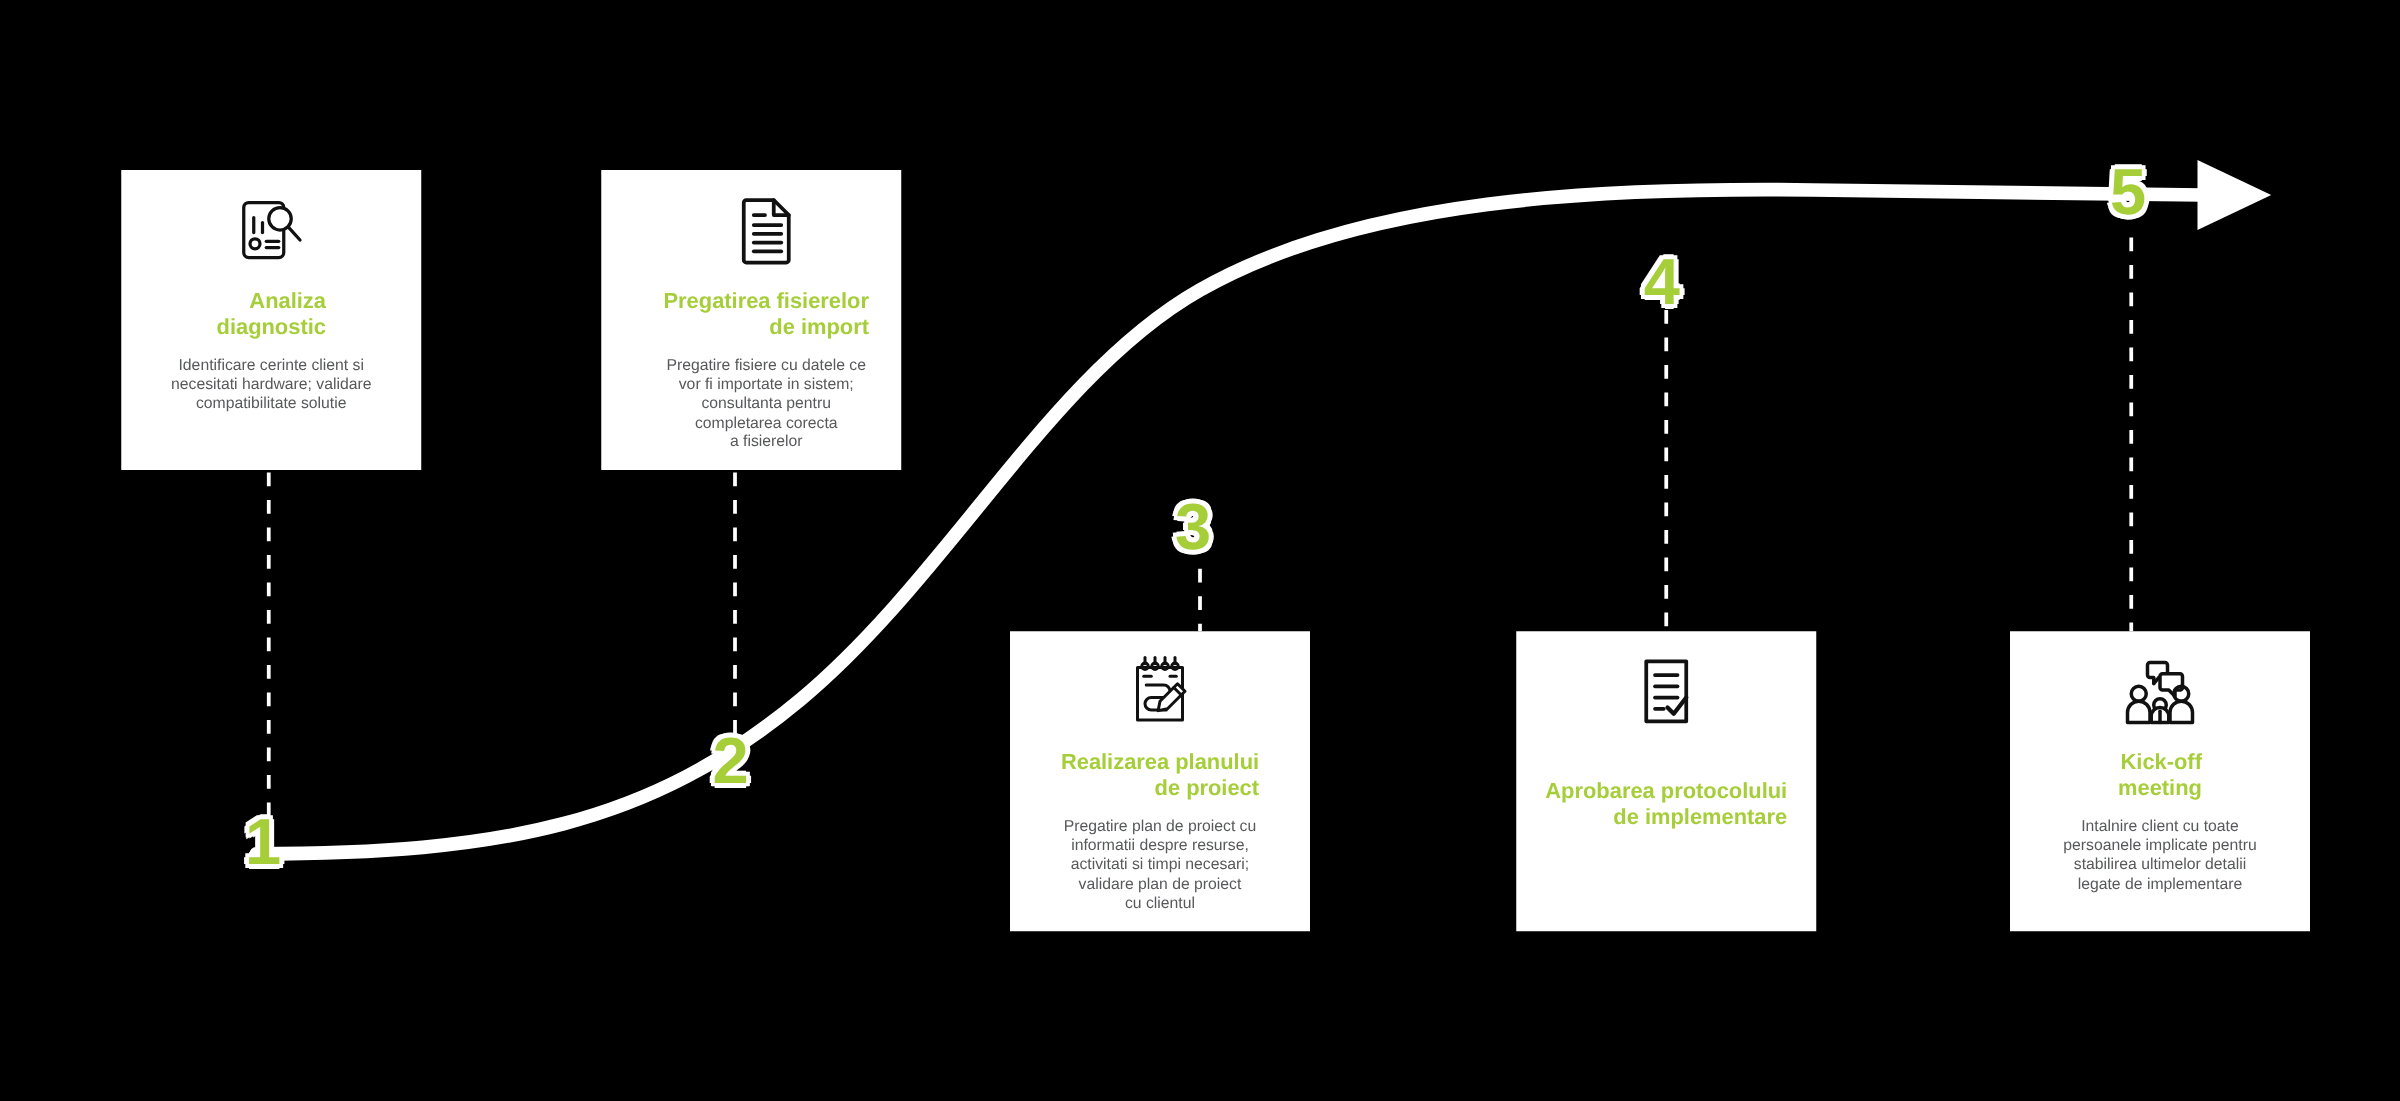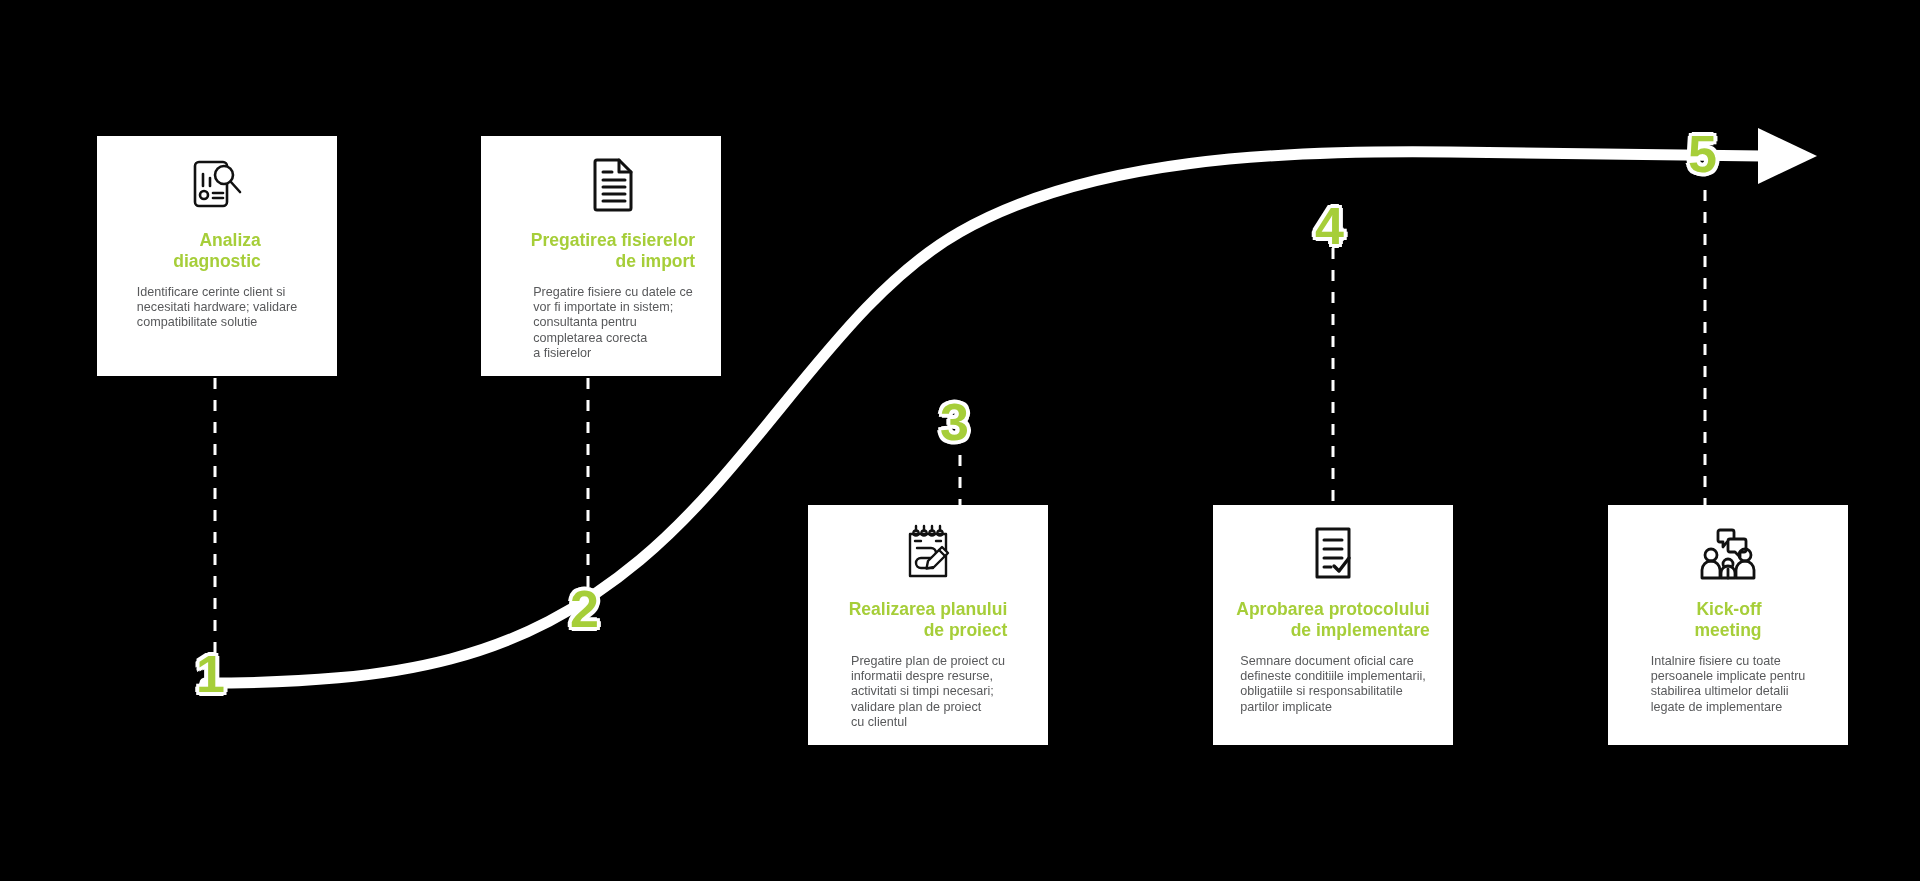--- a/index.html
+++ b/index.html
@@ -31,21 +31,21 @@
     font-size: 17.5px;
     line-height: 1.22;
     text-align: right;
     white-space: pre-line;
     margin-bottom: 12px;
   }
   .card-body {
     color: #58595b;
     font-size: 12.6px;
     line-height: 1.22;
-    text-align: left;
+    text-align: center;
     white-space: pre-line;
   }
 
   
   .step-num {
     position: absolute;
     color: #a6ce39;
     font-weight: bold;
     font-size: 52px;
     line-height: 1;
@@ -150,54 +150,50 @@
     </span>
     <div class="card-title">Realizarea planului
 de proiect</div>
     <div class="card-body">Pregatire plan de proiect cu
 informatii despre resurse,
 activitati si timpi necesari;
 validare plan de proiect
 cu clientul</div>
   </div>
 
-  <div class="card" style="left:1213px; top:505px; width:240px; height:240px;">
+  <div class="card" style="left:1213px; top:505px; width:240px; height:240px;gap:23px;">
     <span class="card-icon">
       <svg viewBox="0 0 64 64" fill="none" stroke="#111111" stroke-width="3" stroke-linecap="round" stroke-linejoin="round">
         <rect x="16" y="8" width="32" height="48"></rect>
         <line x1="23" y1="19" x2="41" y2="19"></line>
         <line x1="23" y1="28" x2="41" y2="28"></line>
         <line x1="23" y1="37" x2="41" y2="37"></line>
         <line x1="23" y1="46" x2="30" y2="46"></line>
         <path d="M33 45 l5 5 10 -13" stroke-width="3.4"></path>
       </svg>
     </span>
     <div class="card-title">Aprobarea protocolului
 de implementare</div>
-    <div class="card-body">Semnare document oficial care
-defineste conditiile implementarii,
-obligatiile si responsabilitatile
-partilor implicate</div>
   </div>
 
   <div class="card" style="left:1585px; top:505px; width:240px; height:240px;margin-left:23px;">
     <span class="card-icon">
       <svg viewBox="0 0 64 64" fill="none" stroke="#111111" stroke-width="2.8" stroke-linecap="round" stroke-linejoin="round">
         <path d="M24 9 h12 a2 2 0 0 1 2 2 v8 a2 2 0 0 1 -2 2 h-5 l-4 5 v-5 h-3 a2 2 0 0 1 -2 -2 v-8 a2 2 0 0 1 2 -2 z" fill="#ffffff"></path>
         <path d="M34 18 h14 a2 2 0 0 1 2 2 v9 a2 2 0 0 1 -2 2 h-4 v5 l-5 -5 h-5 a2 2 0 0 1 -2 -2 v-9 a2 2 0 0 1 2 -2 z" fill="#ffffff"></path>
         <circle cx="15" cy="34" r="6"></circle>
         <path d="M6 57 v-8 a9 9 0 0 1 18 0 v8 z"></path>
         <circle cx="49" cy="34" r="6"></circle>
         <path d="M40 57 v-8 a9 9 0 0 1 18 0 v8 z"></path>
         <circle cx="32" cy="43" r="5"></circle>
         <path d="M25 57 v-5 a7 7 0 0 1 14 0 v5 z" fill="#ffffff"></path>
         <line x1="32" y1="48" x2="32" y2="57"></line>
       </svg>
     </span>
     <div class="card-title">Kick-off
 meeting</div>
-    <div class="card-body">Intalnire fisiere cu toate
+    <div class="card-body">Intalnire client cu toate
 persoanele implicate pentru
 stabilirea ultimelor detalii
 legate de implementare</div>
   </div>
 
 </div>
 
 </body></html>

